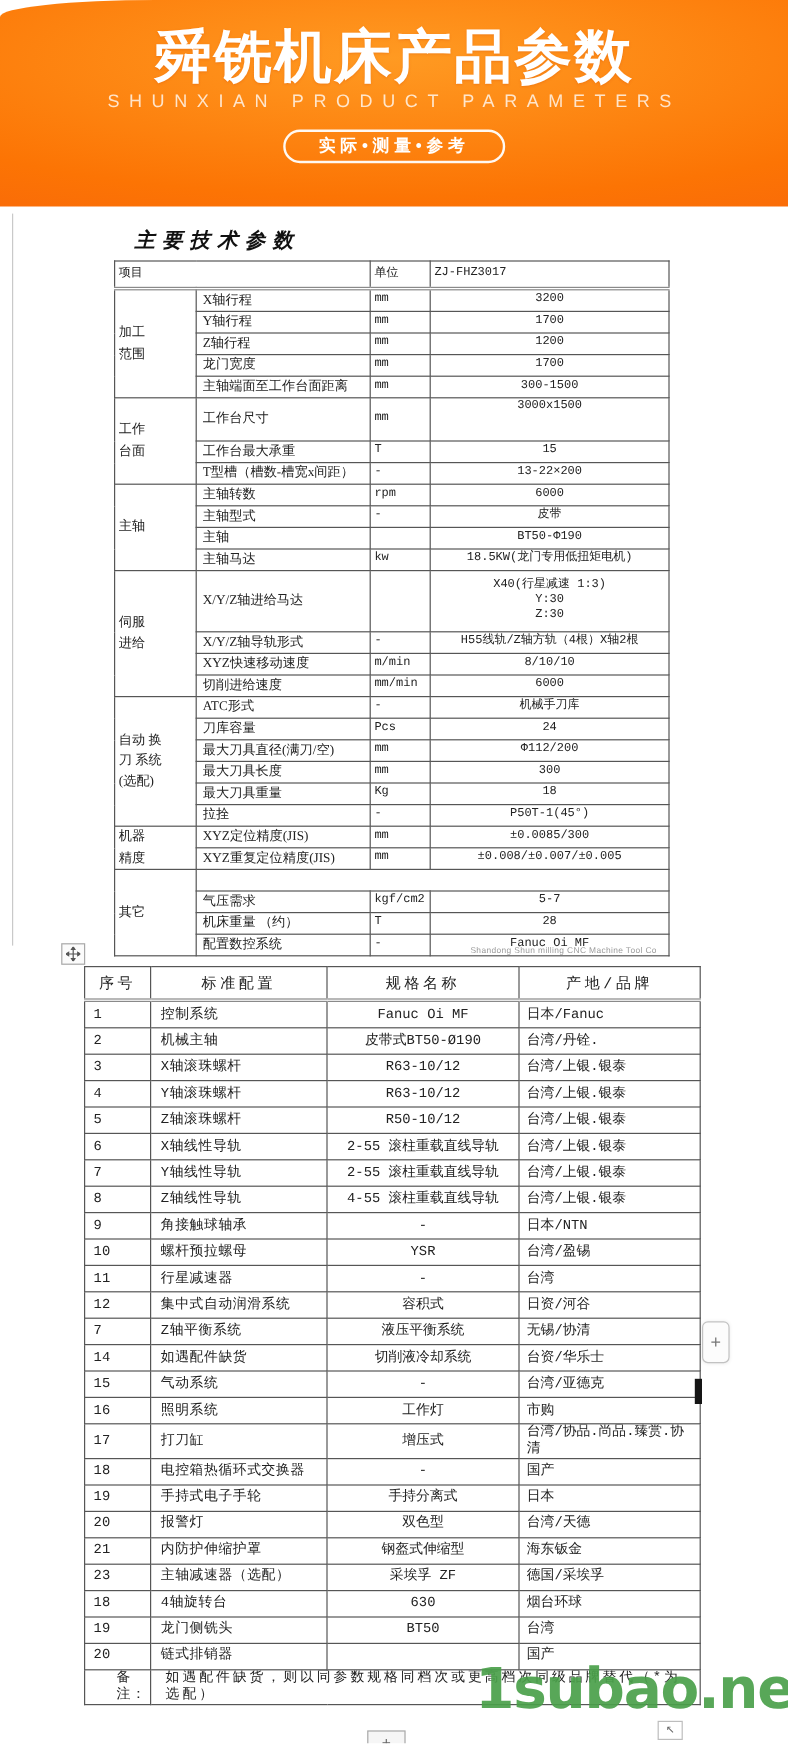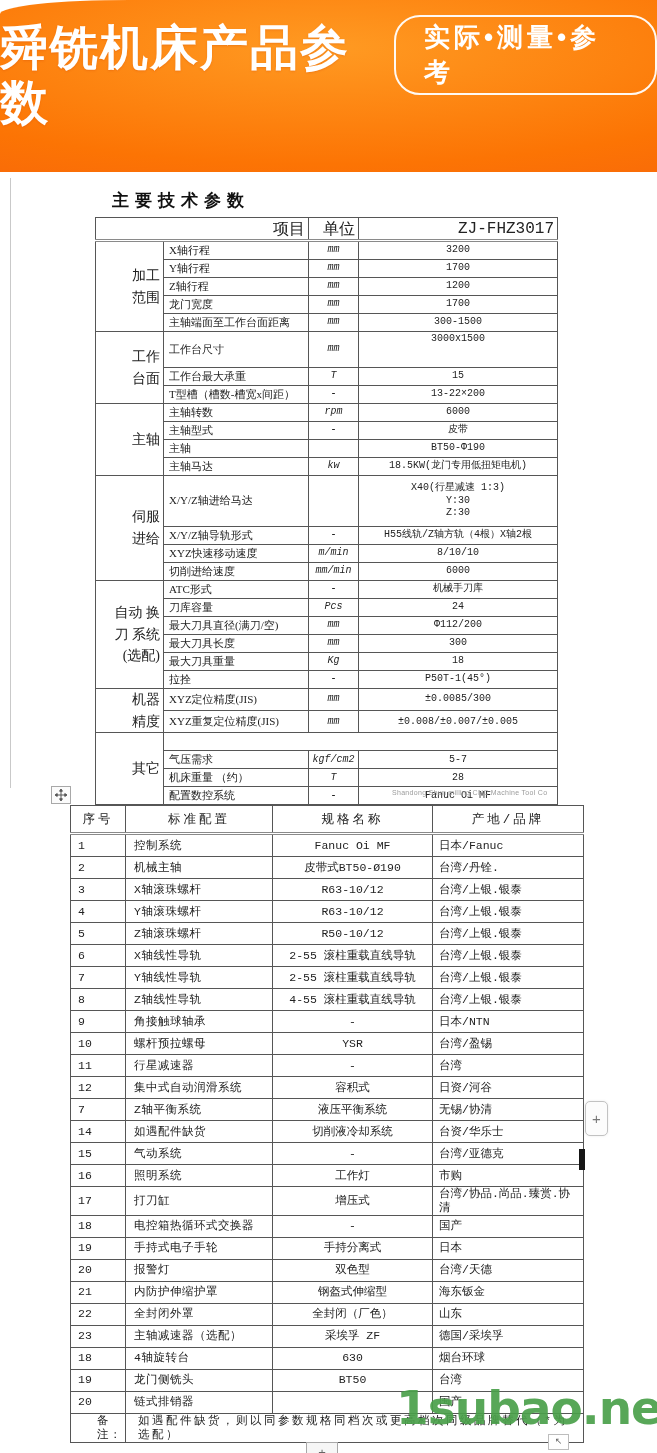--- a/index.html
+++ b/index.html
@@ -3,45 +3,45 @@
 <meta charset="utf-8">
 <style>
   html,body{margin:0;padding:0;background:#fff;}
   .page{position:relative;width:657px;height:1453px;background:#fff;overflow:hidden;
         font-family:"Liberation Serif",serif;color:#222;}
 
   
   .banner{position:absolute;left:0;top:0;width:657px;height:172px;
           background:radial-gradient(140% 130% at 50% 28%, #ff9a22 0%, #fc7404 52%, #f45a10 100%);
           border-top-left-radius:130px 14px;}
-  .banner-inner{display:flex;flex-direction:row;align-items:flex-start;}
+  .banner-inner{display:flex;flex-direction:column;align-items:center;}
   .banner-title{margin-top:20px;font-family:"Liberation Sans",sans-serif;font-weight:bold;
                 font-size:48px;line-height:1.15;color:#fff;letter-spacing:2px;
                 text-shadow:0 1px 2px rgba(200,60,0,.25);}
   .banner-subtitle{margin-top:1px;font-family:"Liberation Sans",sans-serif;font-size:15px;
                    letter-spacing:8px;color:rgba(255,255,255,.78);}
   .banner-badge{margin-top:15px;border:2px solid rgba(255,255,255,.95);border-radius:26px;
                 padding:3px 28px;font-family:"Liberation Sans",sans-serif;font-weight:bold;
-                font-size:26px;color:#fff;letter-spacing:4px;}
+                font-size:14px;color:#fff;letter-spacing:4px;}
 
   .left-line{position:absolute;left:10px;top:178px;width:1px;height:610px;background:#c9c9c9;}
 
   .section-title{position:absolute;left:112px;top:189px;font-size:17px;font-weight:bold;
-                 letter-spacing:6px;color:#111;text-align:center;}
+                 font-style:italic;letter-spacing:6px;color:#111;text-align:center;}
 
   
   table.spec{position:absolute;left:95px;top:217px;width:462px;border-collapse:collapse;
              table-layout:fixed;font-size:11px;border:1px solid #333;}
   .spec th,.spec td{border:1px solid #565656;padding:0 3px;height:17px;line-height:1.25;
                     overflow:hidden;font-weight:normal;}
-  .spec thead th{height:21px;font-size:16px;border-bottom:3px double #8a8a8a;text-align:right;}
+  .spec thead th{height:21px;font-size:10px;border-bottom:3px double #8a8a8a;text-align:left;}
   .spec .model,.spec .unit,.spec .value{font-family:"Liberation Mono","Liberation Serif",serif;}
-  .spec .group{text-align:right;white-space:pre-line;line-height:1.55;font-size:14px;}
+  .spec .group{text-align:left;white-space:pre-line;line-height:1.55;font-size:11px;}
   .spec .item{text-align:left;padding-left:5px;}
-  .spec .unit{text-align:center;font-size:10px;font-style:italic;}
+  .spec .unit{font-size:10px;}
   .spec .value{text-align:center;white-space:pre-line;font-size:10px;}
   .spec tr.tall{height:36px;}
   .spec tr.tall .value{vertical-align:top;padding-top:1px;}
   .spec tr.tall3{height:51px;}
   .spec td.blankrow{height:17px;}
 
   
   .company{position:absolute;left:392px;top:789px;font-family:"Liberation Sans",sans-serif;
            font-size:7px;color:#9b9b9b;letter-spacing:.3px;}
   .move-handle{position:absolute;left:51px;top:786px;width:18px;height:16px;border:1px solid #a8a8a8;
@@ -76,20 +76,21 @@
              font-weight:bold;font-size:47px;letter-spacing:-1px;opacity:.92;pointer-events:none;}
 </style>
 </head>
 <body>
 
 <div class="page">
 
   <div class="banner">
     <div class="banner-inner">
       <div class="banner-title">舜铣机床产品参数</div>
+      <div class="banner-subtitle">SHUNXIAN PRODUCT PARAMETERS</div>
       <div class="banner-badge">实际•测量•参考</div>
     </div>
   </div>
 
   <div class="left-line"></div>
 
   <div class="section-title">主要技术参数</div>
 
   <table class="spec">
     <colgroup>
@@ -412,26 +413,20 @@
           <td class="c2">双色型</td>
           <td class="c3">台湾/天德</td>
         </tr>
         <tr>
           <td class="c0">21</td>
           <td class="c1">内防护伸缩护罩</td>
           <td class="c2">钢盔式伸缩型</td>
           <td class="c3">海东钣金</td>
         </tr>
         <tr>
-          <td class="c0">22</td>
-          <td class="c1">全封闭外罩</td>
-          <td class="c2">全封闭（厂色）</td>
-          <td class="c3">山东</td>
-        </tr>
-        <tr>
           <td class="c0">23</td>
           <td class="c1">主轴减速器（选配）</td>
           <td class="c2">采埃孚 ZF</td>
           <td class="c3">德国/采埃孚</td>
         </tr>
         <tr>
           <td class="c0">18</td>
           <td class="c1">4轴旋转台</td>
           <td class="c2">630</td>
           <td class="c3">烟台环球</td>

